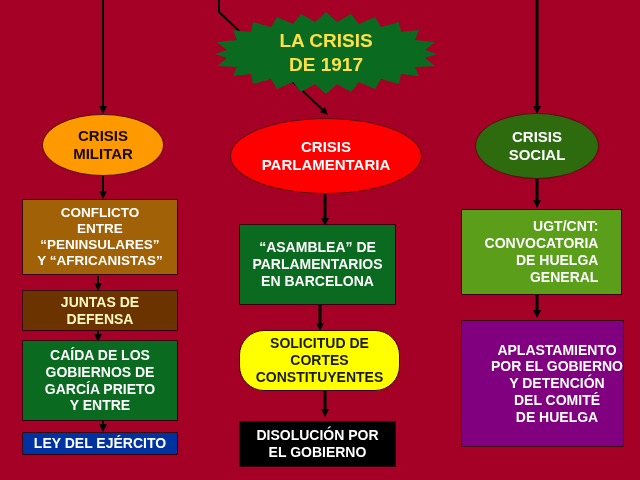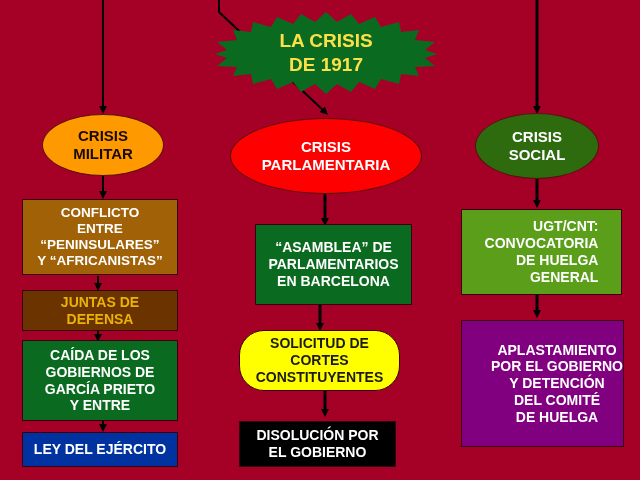--- a/index.html
+++ b/index.html
@@ -70,39 +70,39 @@
 <div class="node ellipse" style="left:42px; top:114px; width:122px; height:62px; background:#ff9900; color:#1a0a00;">
   <span>CRISIS
 MILITAR</span>
 </div>
 <div class="node box" style="left:22px; top:199px; width:156px; height:76px; background:#a16207; color:#ffffff; font-size:13.5px;">
   <span>CONFLICTO
 ENTRE
 “PENINSULARES”
 Y “AFRICANISTAS”</span>
 </div>
-<div class="node box" style="left:22px; top:290px; width:156px; height:41px; background:#6b3300; color:#eab308;">
+<div class="node box" style="left:22px; top:290px; width:156px; height:41px; background:#6b3300; color:#fef9c3;">
   <span>JUNTAS DE
 DEFENSA</span>
 </div>
 <div class="node box" style="left:22px; top:340px; width:156px; height:81px; background:#0a6b20; color:#ffffff;">
   <span>CAÍDA DE LOS
 GOBIERNOS DE
 GARCÍA PRIETO
 Y ENTRE</span>
 </div>
-<div class="node box" style="left:22px; top:432px; width:156px; height:35px; background:#0033a0; color:#ffffff;">
+<div class="node box" style="left:22px; top:432px; width:156px; height:23px; background:#0033a0; color:#ffffff;">
   <span>LEY DEL EJÉRCITO</span>
 </div>
 
 <div class="node ellipse" style="left:230px; top:118px; width:192px; height:76px; background:#ff0000; color:#ffffff;">
   <span>CRISIS
 PARLAMENTARIA</span>
 </div>
-<div class="node box" style="left:239px; top:224px; width:157px; height:81px; background:#0a6b20; color:#ffffff;margin-left:16px;">
+<div class="node box" style="left:239px; top:224px; width:157px; height:81px; background:#0a6b20; color:#ffffff;">
   <span>“ASAMBLEA” DE
 PARLAMENTARIOS
 EN BARCELONA</span>
 </div>
 <div class="node box" style="left:239px; top:330px; width:161px; height:61px; background:#ffff00; color:#1a1a1a;border-radius:25px;">
   <span>SOLICITUD DE
 CORTES
 CONSTITUYENTES</span>
 </div>
 <div class="node box" style="left:239px; top:421px; width:157px; height:46px; background:#000000; color:#ffffff;">

